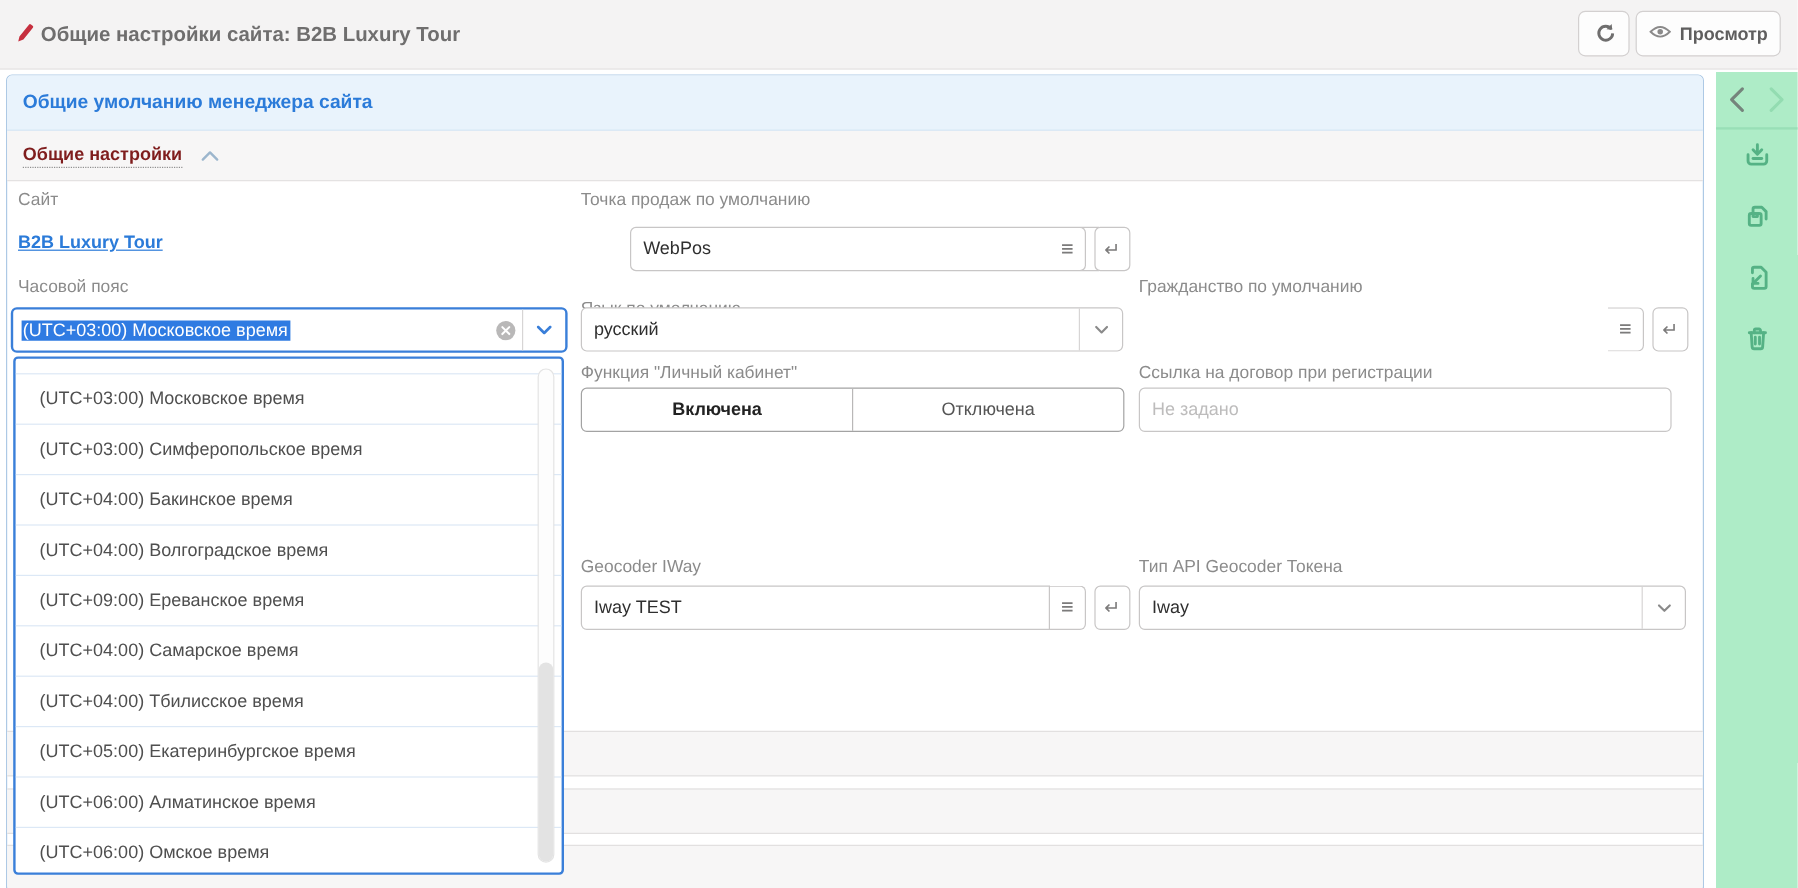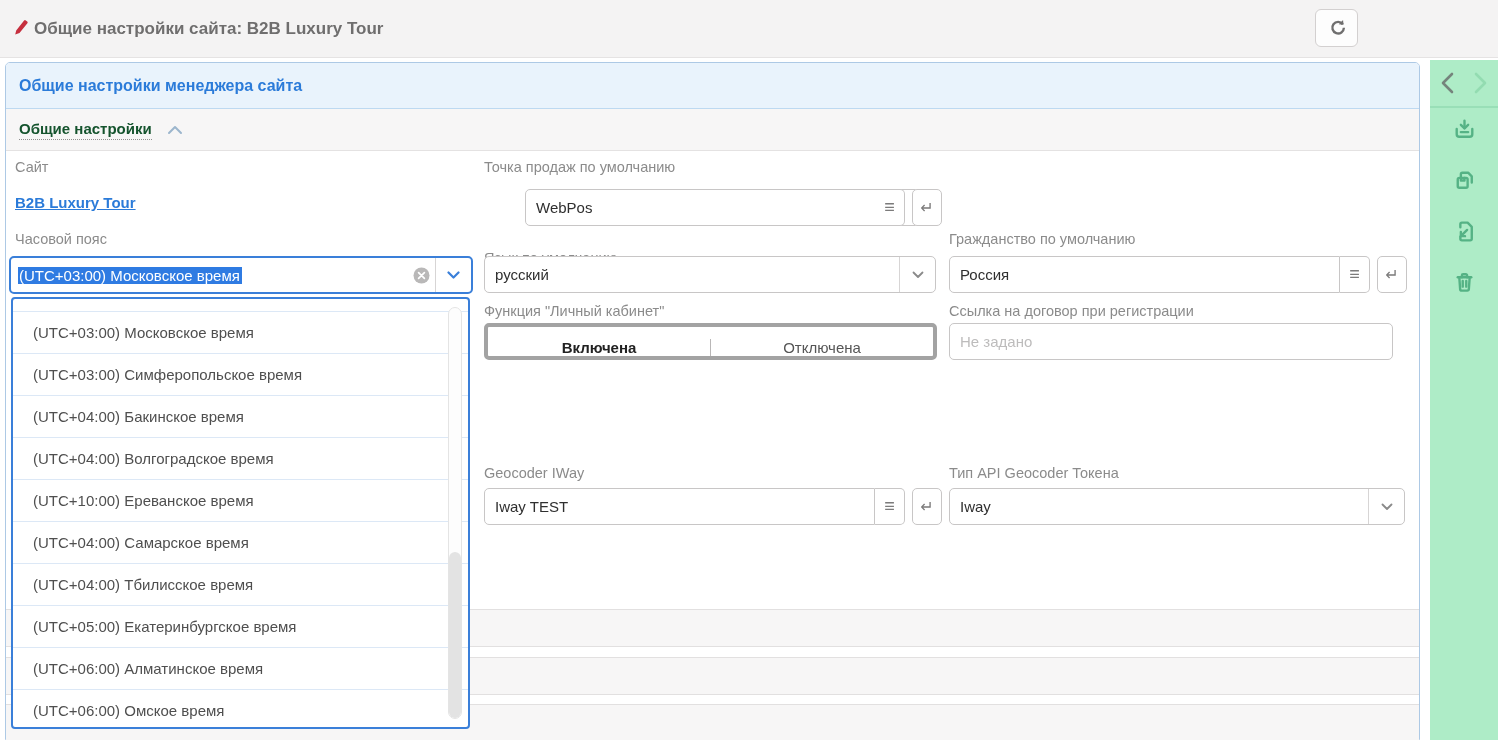--- a/index.html
+++ b/index.html
@@ -29,21 +29,21 @@
   .panel{position:absolute; left:5px; top:62px; width:1415px; height:678px;
     background:#fff; border:1px solid var(--panel-border);
     border-radius:5px 5px 0 0;}
   .panel-header{position:absolute; left:0; top:0; right:0; height:46px;
     background:var(--panel-header-bg); border-bottom:1px solid #bdd9f1;
     border-radius:4px 4px 0 0; display:flex; align-items:center;
     padding-left:13px; color:var(--link-blue); font-weight:bold; font-size:16px;}
   .section-bar{position:absolute; left:0; top:46px; right:0; height:42px;
     background:var(--section-bg); border-bottom:1px solid #e4e2e2;
     display:flex; align-items:center; padding-left:13px;}
-  .section-title{font-size:15px; font-weight:bold; color:#14532d;
+  .section-title{font-size:15px; font-weight:bold; color:#7f1d1d;
     border-bottom:1px dotted #8f8f8f; padding-bottom:2px; cursor:pointer;}
   .section-chev{margin-left:15px; display:inline-flex; cursor:pointer;}
 
   .flabel{position:absolute; font-size:14.5px; color:var(--label-grey); white-space:nowrap;}
   .site-link{position:absolute; font-size:15px; font-weight:bold;
     color:var(--link-blue); text-decoration:underline; cursor:pointer; white-space:nowrap;}
 
   .tinput{position:absolute; height:37px; border:1px solid var(--input-border);
     border-radius:5px; background:#fff; font-size:15px; color:#2f2f2f;
     padding:0 10px; font-family:"Liberation Sans", sans-serif; outline:none;}
@@ -69,21 +69,21 @@
     border:2px solid var(--accent-blue); border-radius:5px; background:#fff;
     display:flex; align-items:center; cursor:text;}
   .combo-text{flex:1; padding-left:7px; font-size:15px; white-space:nowrap; overflow:hidden;}
   .combo-text span{background:var(--selection-blue); color:#fff; padding:1px 2px 2px 1px;}
   .combo-clear{width:28px; display:flex; align-items:center; justify-content:center; cursor:pointer;}
   .combo-arrow{width:36px; align-self:stretch; border-left:1px solid #d7d5d5;
     display:flex; align-items:center; justify-content:center; cursor:pointer;}
 
   
   .segmented{position:absolute; left:478px; top:260px; width:453px; height:37px;
-    border:4px solid #a3a3a3; border-radius:5px; display:flex; background:#fff;align-items:flex-end;}
+    border:1px solid #a3a3a3; border-radius:5px; display:flex; background:#fff;}
   .seg-half{flex:1; display:flex; align-items:center; justify-content:center;
     font-size:15px; cursor:pointer;}
   .seg-on{font-weight:bold; color:#222; border-right:1px solid #b9b7b7;}
   .seg-off{color:#555;}
 
   
   .cbar{position:absolute; left:0; right:0; height:38px; background:var(--section-bg);
     border-top:1px solid #e2e0e0; border-bottom:1px solid #e2e0e0; cursor:pointer;}
 
   
@@ -120,26 +120,35 @@
   <span class="topbar-title">Общие настройки сайта: B2B Luxury Tour</span>
 
   <div class="tb-btn btn-refresh">
     <span>
       <svg width="19" height="19" viewBox="0 0 20 20">
         <path d="M16.6 7.6 A6.1 6.1 0 1 0 17.8 11.4" fill="none" stroke="#6f6e6e" stroke-width="2.5"></path>
         <path d="M16.9 3.2 l.5 5 -5 -.5 z" fill="#6f6e6e"></path>
       </svg>
     </span>
   </div>
+  <div class="tb-btn btn-preview">
+    <span>
+      <svg width="19" height="13" viewBox="0 0 19 13">
+        <path d="M1.5 6.5 Q9.5 -1.5 17.5 6.5 Q9.5 14.5 1.5 6.5 z" fill="none" stroke="#8b8a8a" stroke-width="1.6"></path>
+        <circle cx="9.5" cy="6.5" r="2.3" fill="#8b8a8a"></circle>
+      </svg>
+    </span>
+    <span>Просмотр</span>
+  </div>
 </div>
 
 <div class="panel">
 
   <div class="panel-header">
-    <span>Общие настройки менеджера сайта</span>
+    <span>Общие умолчанию менеджера сайта</span>
   </div>
 
   <div class="section-bar">
     <span class="section-title">Общие настройки</span>
     <span class="section-chev">
       <svg width="16" height="10" viewBox="0 0 16 10">
         <polyline points="2,8 8,2 14,8" fill="none" stroke="#9cb6cd" stroke-width="2" stroke-linecap="round" stroke-linejoin="round"></polyline>
       </svg>
     </span>
   </div>
@@ -177,21 +186,20 @@
 
   <div class="select" style="left:478px; top:193px; width:452px;">
     <span class="sel-text">русский</span>
     <span class="sel-arrow">
       <svg width="12" height="8" viewBox="0 0 12 8">
         <polyline points="1.5,1.5 6,6 10.5,1.5" fill="none" stroke="#8a8a8a" stroke-width="1.8" stroke-linecap="round" stroke-linejoin="round"></polyline>
       </svg>
     </span>
   </div>
 
-  <input class="tinput with-seg" style="left: 943px; top: 193px; width: 391px;" value="Россия">
   <div class="seg-btn" style="left:1334px; top:193px;">
     <span>≡</span>
   </div>
   <div class="enter-btn" style="left:1371px; top:193px;">
     <span>↵</span>
   </div>
 
   <div class="flabel" style="left:478px; top:240px;">Функция "Личный кабинет"</div>
   <div class="segmented">
     <div class="seg-half seg-on">Включена</div>
@@ -224,21 +232,21 @@
   <div class="cbar" style="top:594px;"></div>
   <div class="cbar" style="top:641px; height:37px; border-bottom:none;"></div>
 
   <div class="dropdown">
     <div class="dd-item dd-clip"></div>
     <div>
         <div class="dd-item">(UTC+03:00) Московское время</div>
         <div class="dd-item">(UTC+03:00) Симферопольское время</div>
         <div class="dd-item">(UTC+04:00) Бакинское время</div>
         <div class="dd-item">(UTC+04:00) Волгоградское время</div>
-        <div class="dd-item">(UTC+10:00) Ереванское время</div>
+        <div class="dd-item">(UTC+09:00) Ереванское время</div>
         <div class="dd-item">(UTC+04:00) Самарское время</div>
         <div class="dd-item">(UTC+04:00) Тбилисское время</div>
         <div class="dd-item">(UTC+05:00) Екатеринбургское время</div>
         <div class="dd-item">(UTC+06:00) Алматинское время</div>
         <div class="dd-item">(UTC+06:00) Омское время</div>
       </div>
     <div class="dd-scroll">
       <div class="dd-thumb"></div>
     </div>
   </div>

